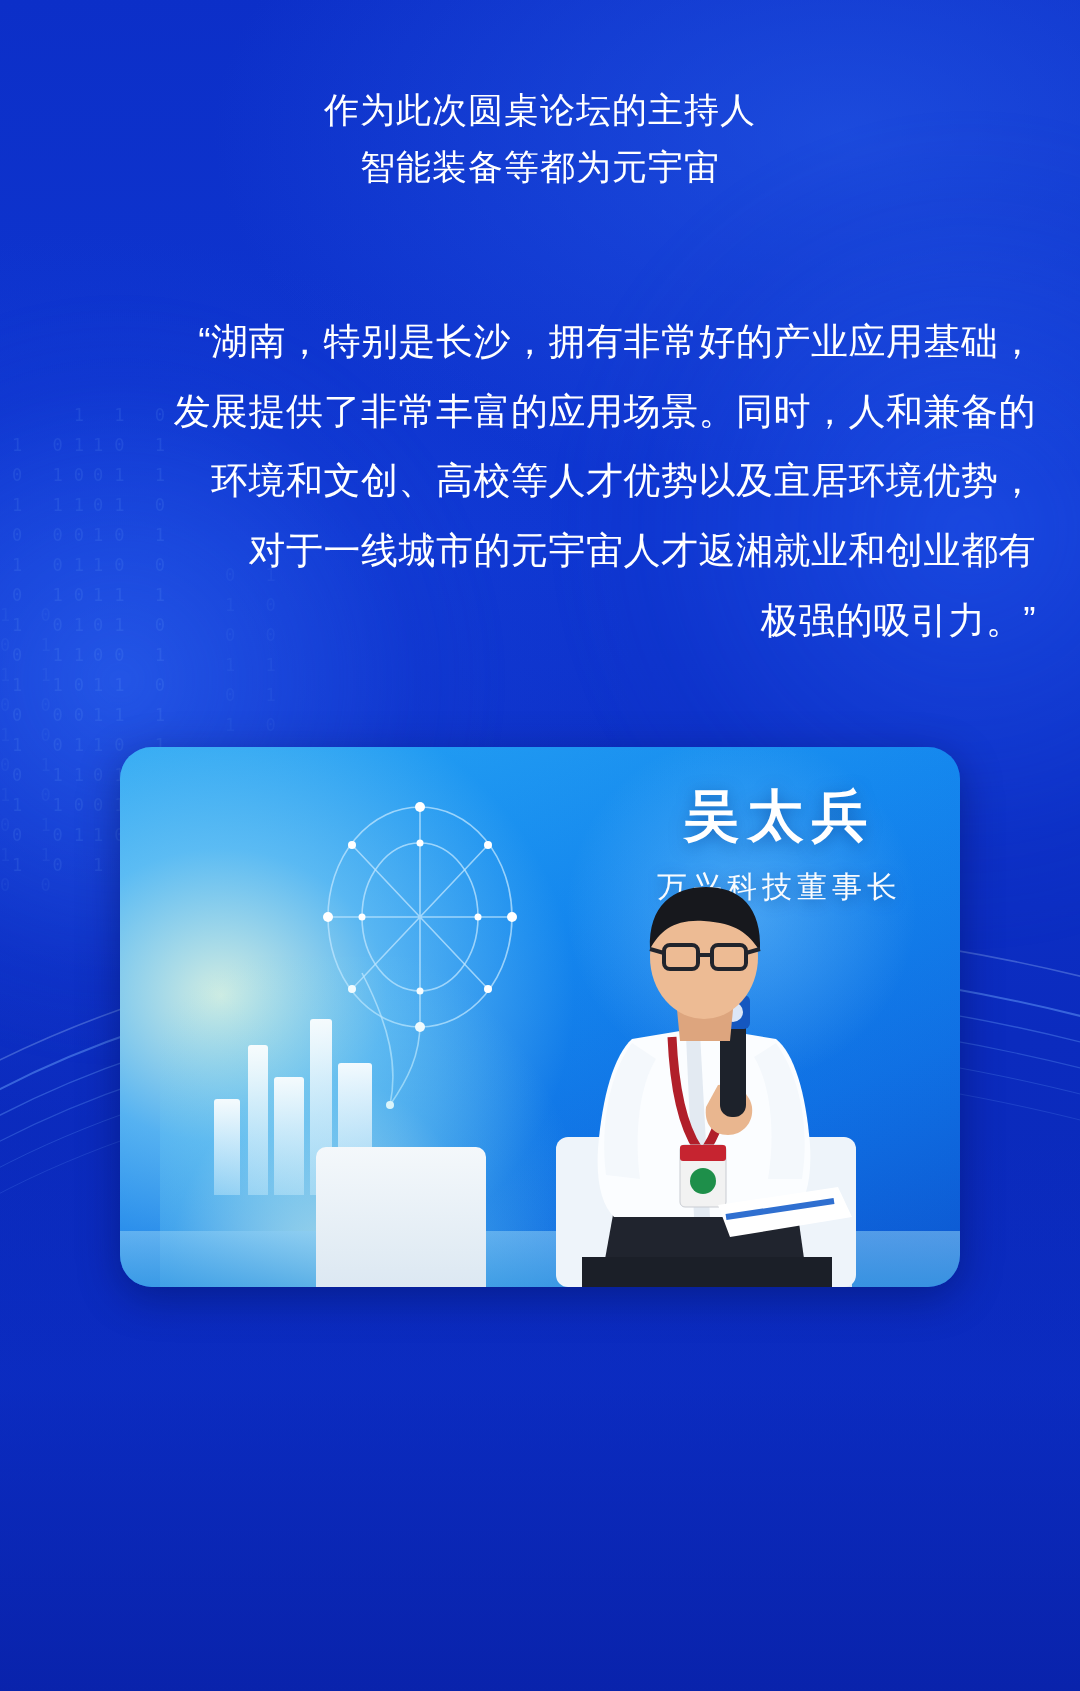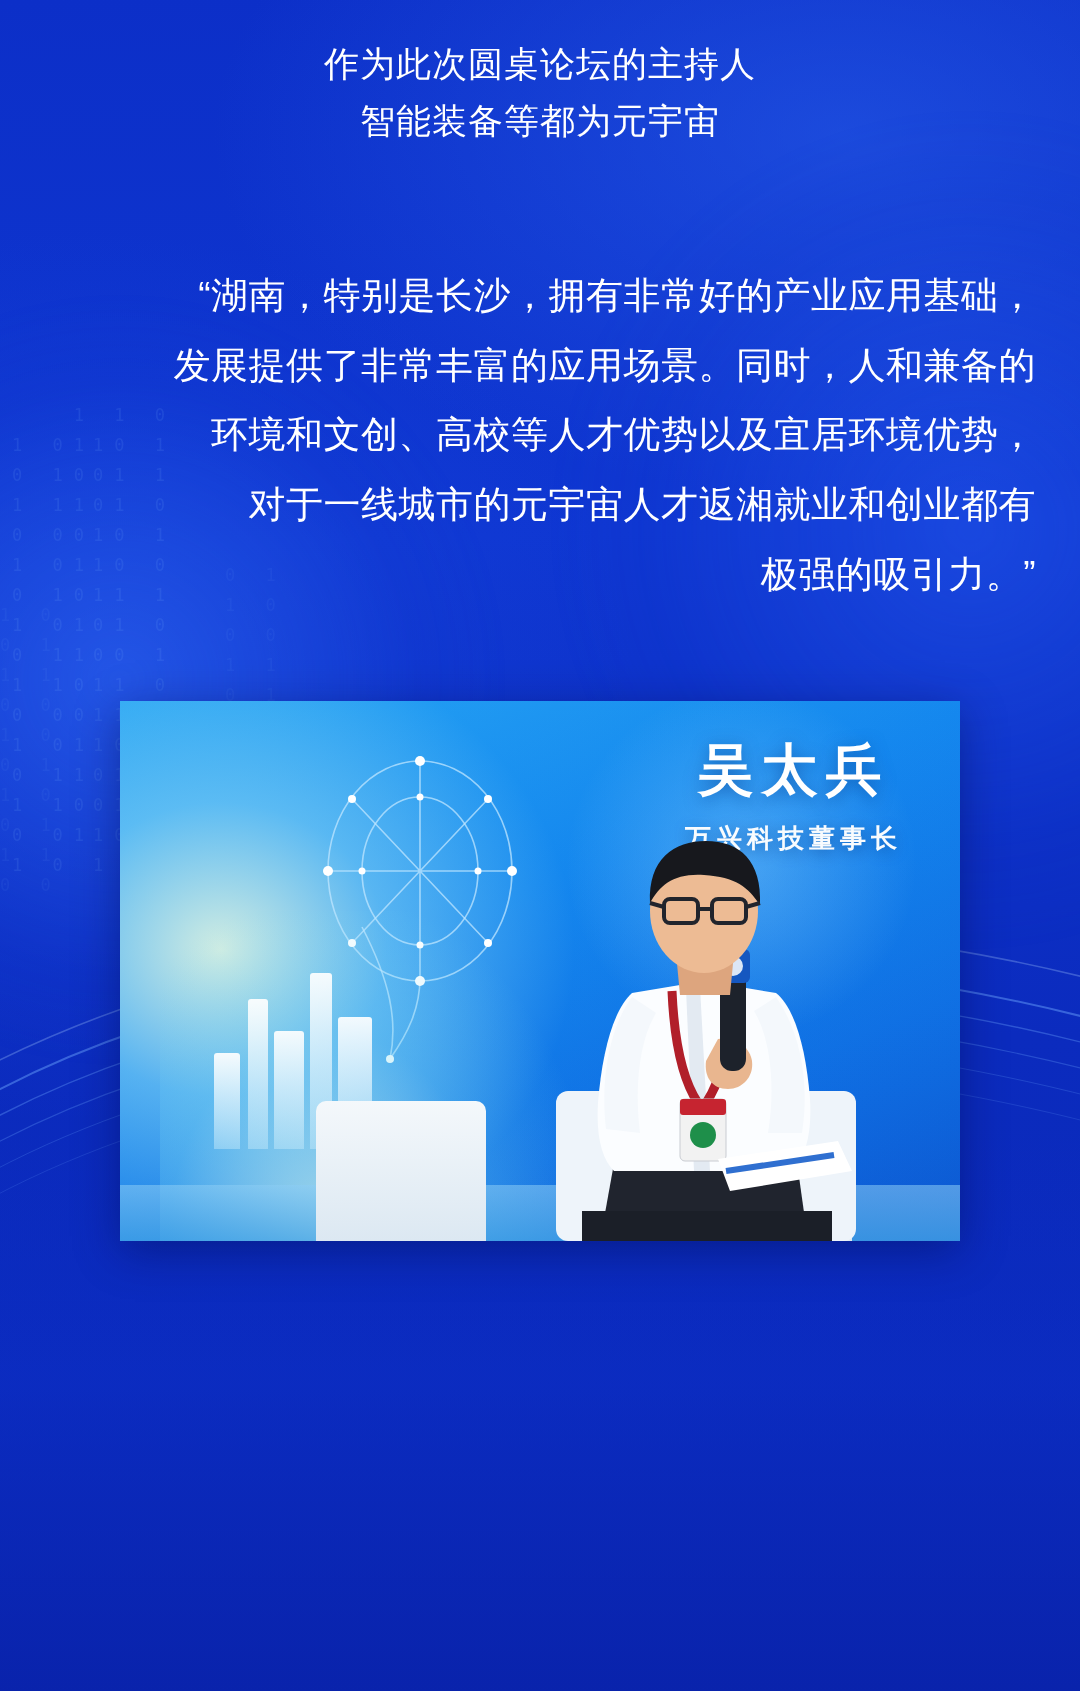--- a/index.html
+++ b/index.html
@@ -83,20 +83,21 @@
   .intro {
     position: relative;
     padding-top: 36px;
     text-align: center;
     color: #ffffff;
     font-size: 35px;
     font-weight: 500;
     line-height: 1.62;
     letter-spacing: 1px;
     z-index: 5;
+    margin-top: 46px;
   }
   .intro .line { display: block; }
 
   .headline {
     position: relative;
     margin-top: 88px;
     text-align: center;
     color: #ffd04a;
     font-size: 39px;
     font-weight: bold;
@@ -122,20 +123,21 @@
 
   
   .photo-wrap {
     position: relative;
     margin: 92px auto 0;
     width: 840px;
     height: 540px;
     z-index: 6;
     overflow: hidden;
     box-shadow: 0 10px 42px rgba(2,14,80,0.45);
+    border-radius: 32px;
   }
   .photo {
     position: absolute;
     inset: 0;
     background:
       radial-gradient(circle 250px at 74% 30%, rgba(150,215,255,0.40) 0%, rgba(40,140,235,0) 70%),
       radial-gradient(ellipse 520px 460px at 12% 46%, rgba(225,245,225,0.92) 0%, rgba(140,215,245,0.55) 32%, rgba(30,140,240,0.05) 68%),
       linear-gradient(158deg, #27a6f4 0%, #1487ee 40%, #0f6fe3 72%, #0b53cf 100%);
   }
   
@@ -175,22 +177,22 @@
   .name-block .speaker-name {
     display: block;
     font-size: 56px;
     font-weight: bold;
     letter-spacing: 8px;
     line-height: 1.1;
   }
   .name-block .speaker-title {
     display: block;
     margin-top: 20px;
-    font-size: 26px;
-    font-weight: bold;
+    font-size: 30px;
+    font-weight: normal;
     letter-spacing: 5px;
     opacity: 0.97;
   }
 
   
   .person { position: absolute; left: 50%; bottom: 0; transform: translateX(-18px); z-index: 4; }
   .sofa-l, .sofa-r {
     position: absolute;
     bottom: 0;
     height: 140px;

